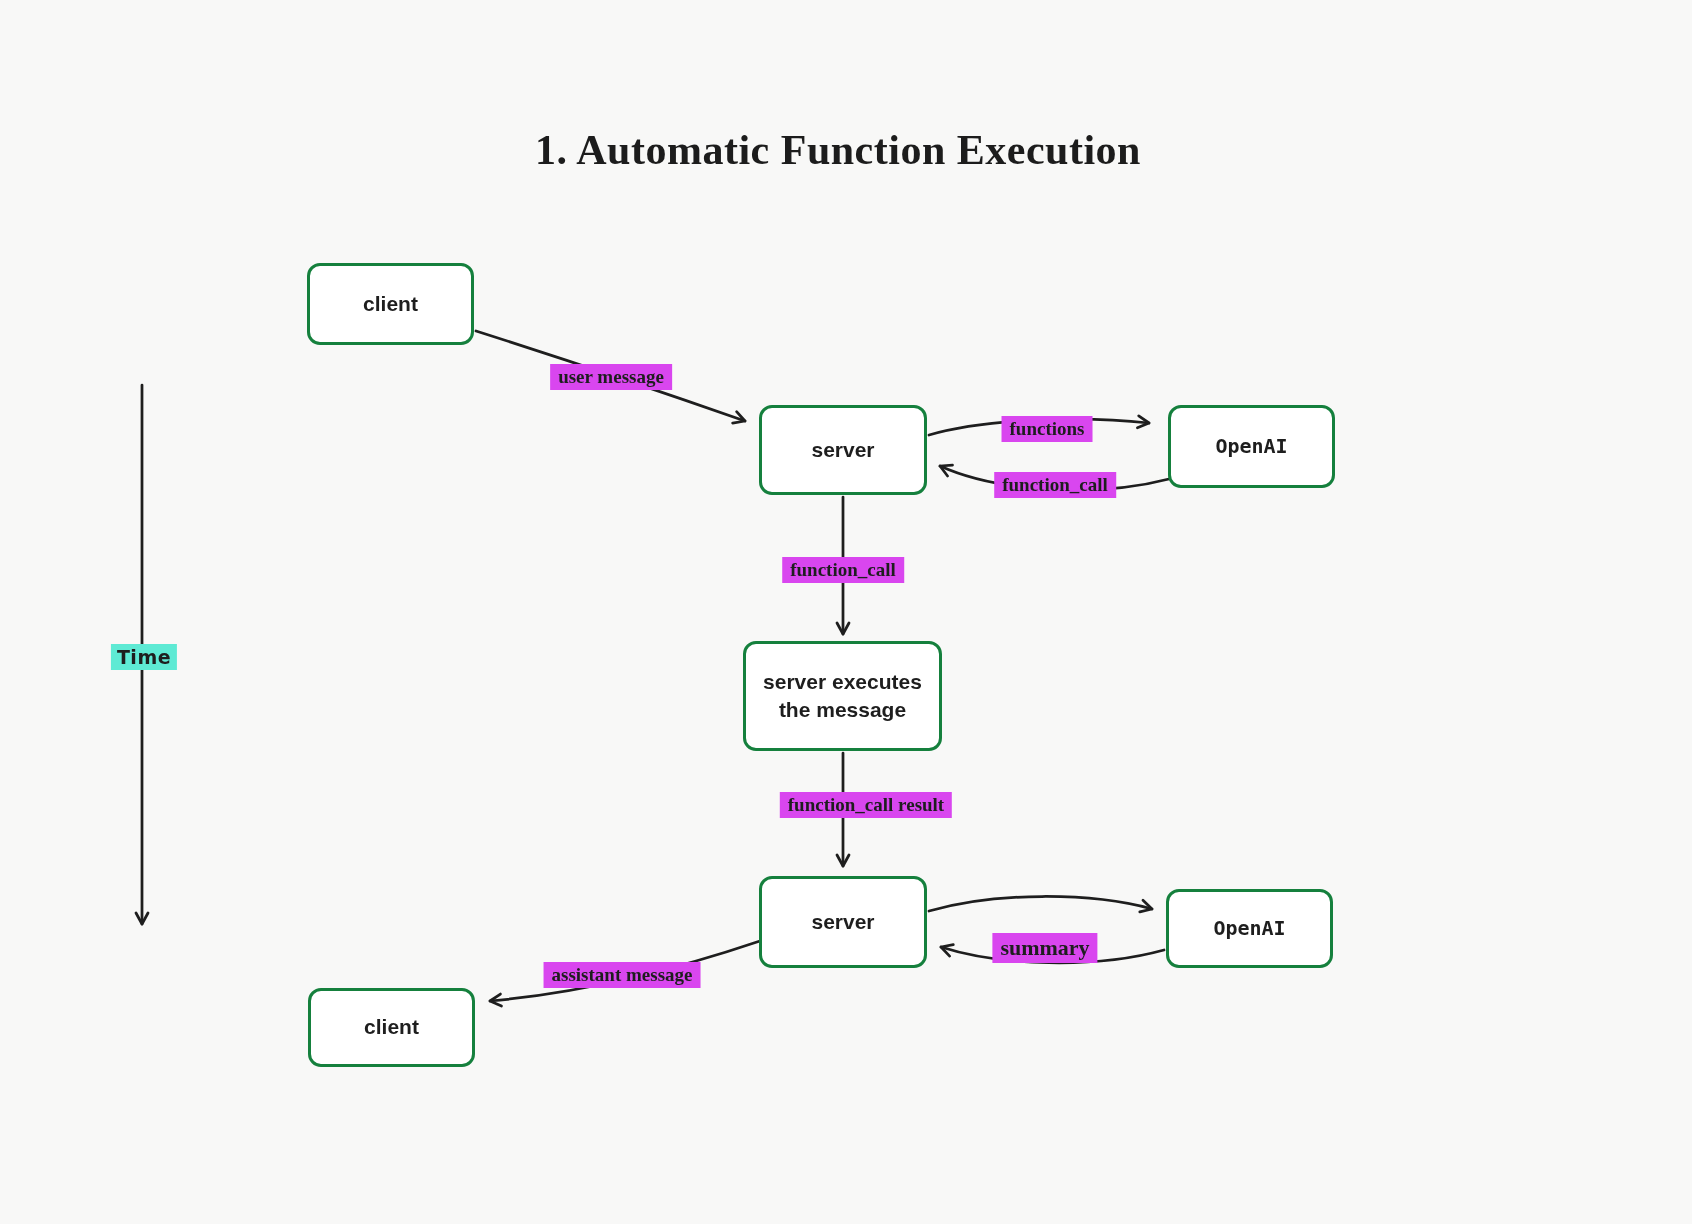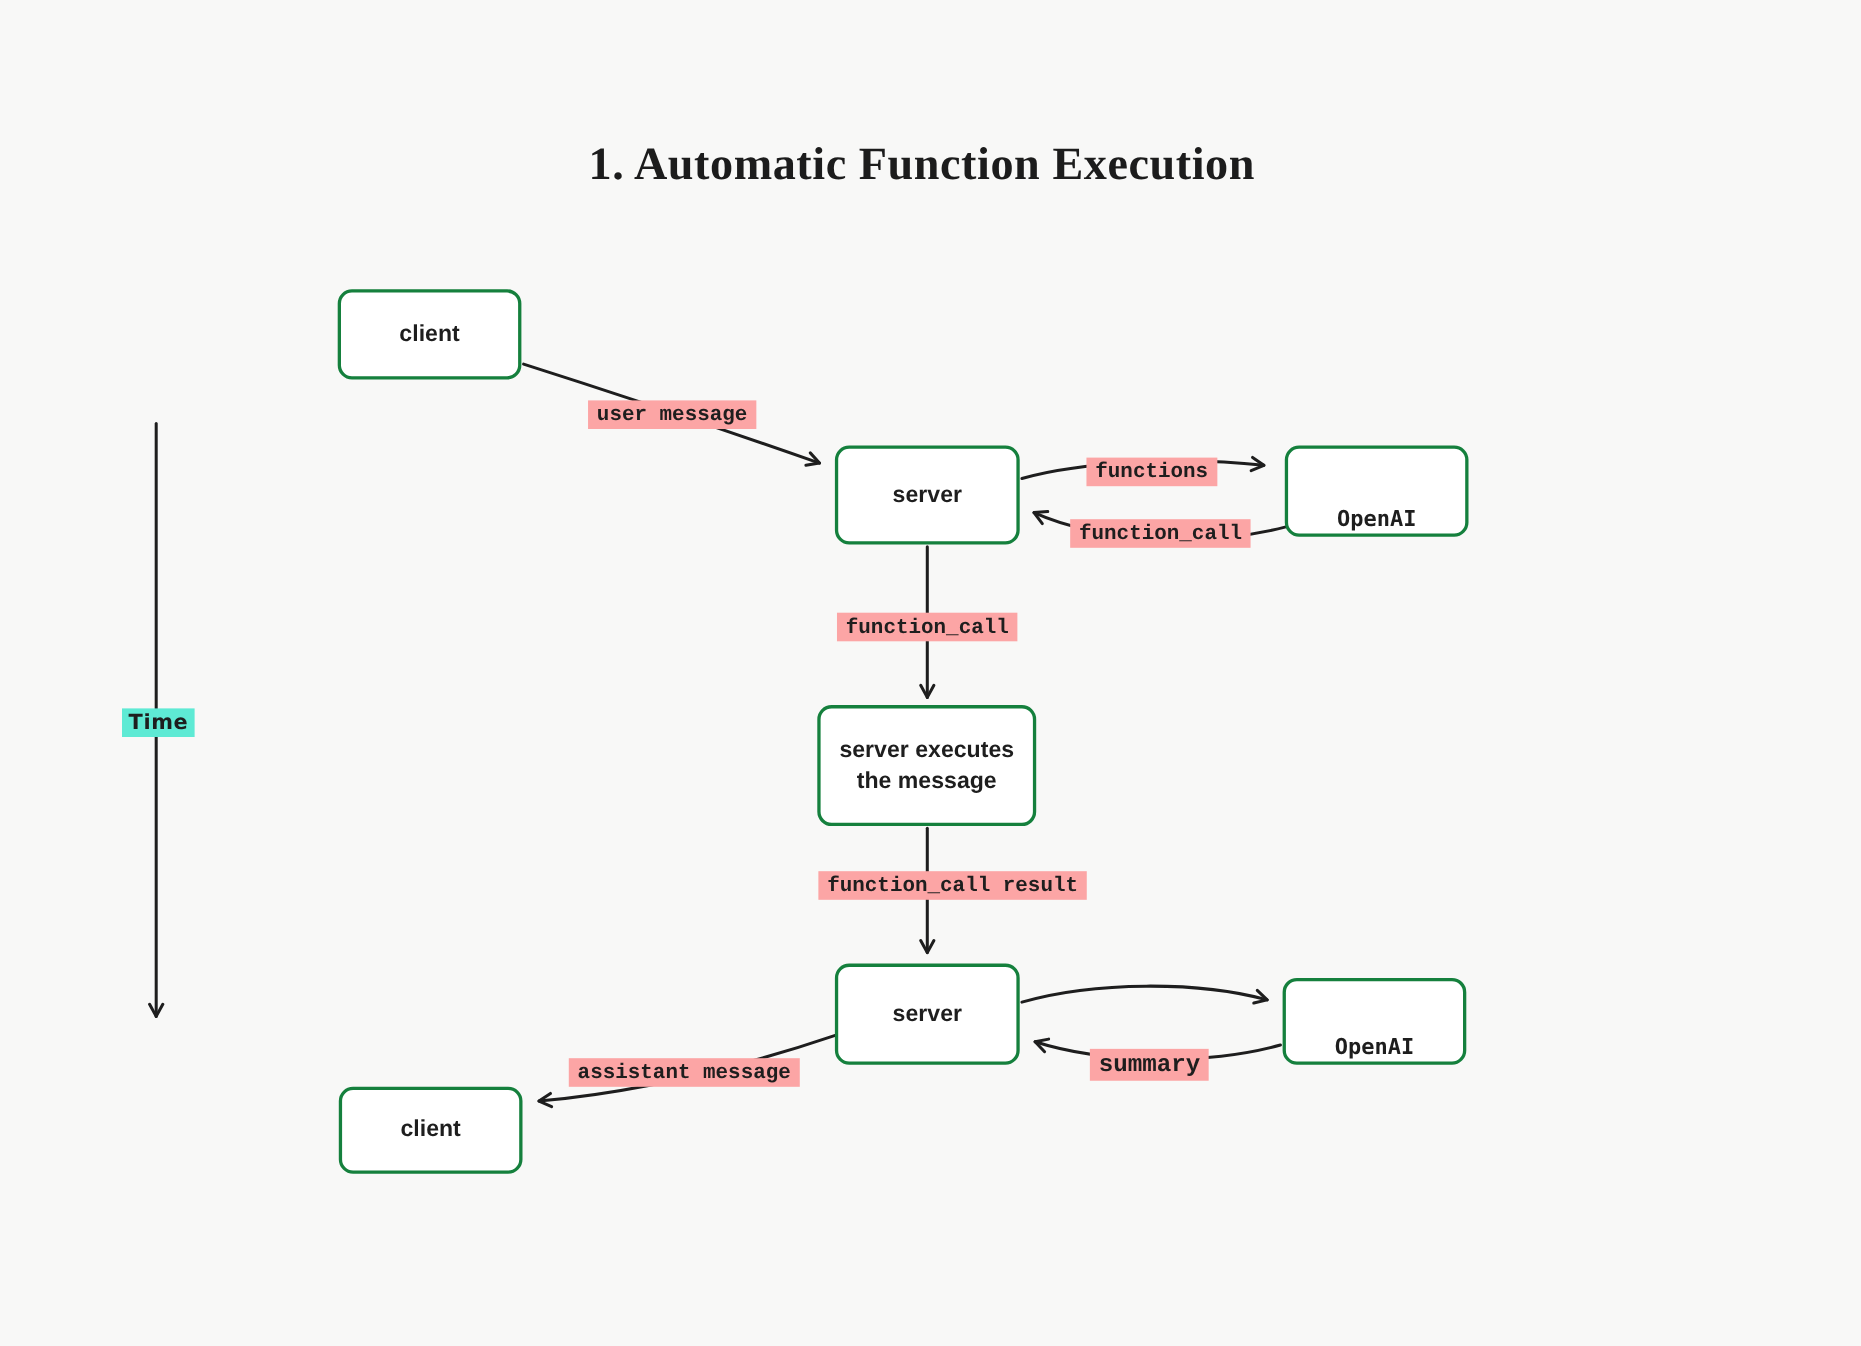--- a/index.html
+++ b/index.html
@@ -27,28 +27,28 @@
     border-radius:13px;
     display:flex;flex-direction:column;
     align-items:center;justify-content:center;
     text-align:center;
     font-size:21px;font-weight:600;
     line-height:1.35;
     box-sizing:border-box;
   }
   .node.mono{
     font-family:"DejaVu Sans Mono","Liberation Mono",monospace;
-    font-size:20px;font-weight:600;justify-content:flex-end;
+    font-size:20px;font-weight:600;
   }
   .edge-label{
     position:absolute;
     transform:translate(-50%,-50%);
-    background:#fca5a5;
+    background:#d946ef;
     padding:2px 8px;
-    font-family:Liberation Mono, monospace;
+    font-family:Liberation Serif, serif;
     font-size:19px;font-weight:600;
     white-space:nowrap;
   }
   .edge-label.lg{font-size:22px;}
   .hand-label{
     position:absolute;
     transform:translate(-50%,-50%);
     background:#5eead4;
     padding:2px 6px;
     font-family:"DejaVu Sans",sans-serif;
@@ -122,19 +122,19 @@
   <div class="edge-label" style="left:611px;top:377px;">user message</div>
 
   <div class="edge-label" style="left:1047px;top:429px;">functions</div>
 
   <div class="edge-label" style="left:1055px;top:485px;">function_call</div>
 
   <div class="edge-label" style="left:843px;top:570px;">function_call</div>
 
   <div class="edge-label" style="left:843px;top:805px;margin-left:23px;">function_call result</div>
 
-  <div class="edge-label lg" style="left:1045px;top:968px;">summary</div>
+  <div class="edge-label lg" style="left:1045px;top:948px;">summary</div>
 
   <div class="edge-label" style="left:622px;top:975px;">assistant message</div>
 
   <div class="hand-label" style="left:144px;top:657px;">Time</div>
 
 </div>
 
 </body></html>

